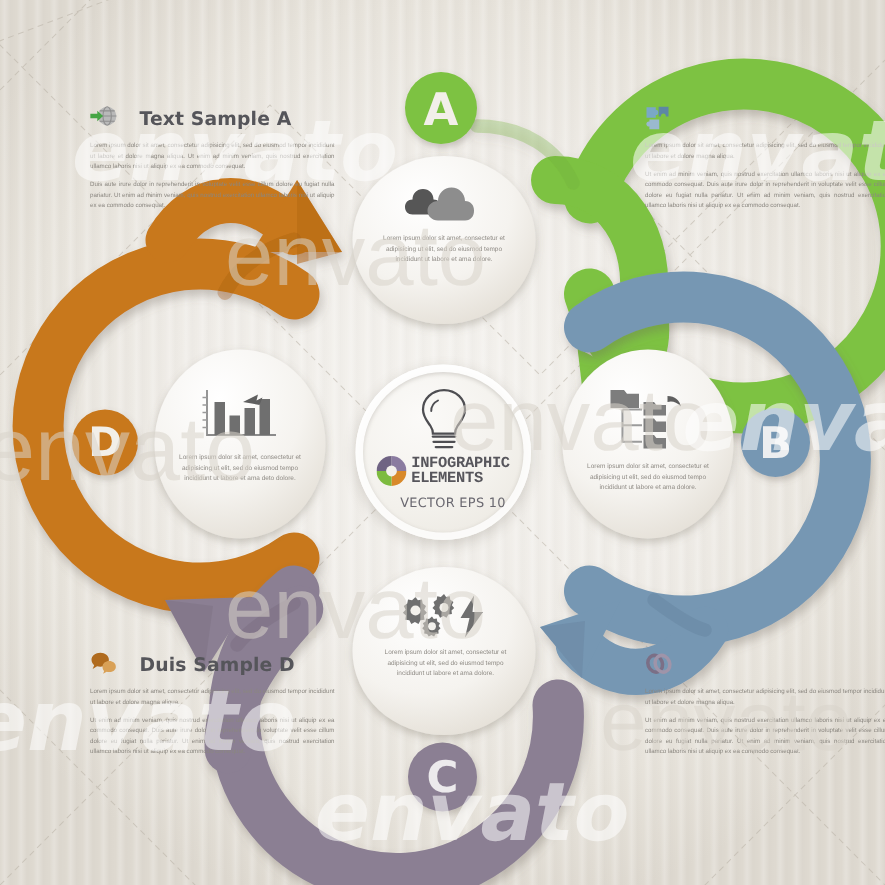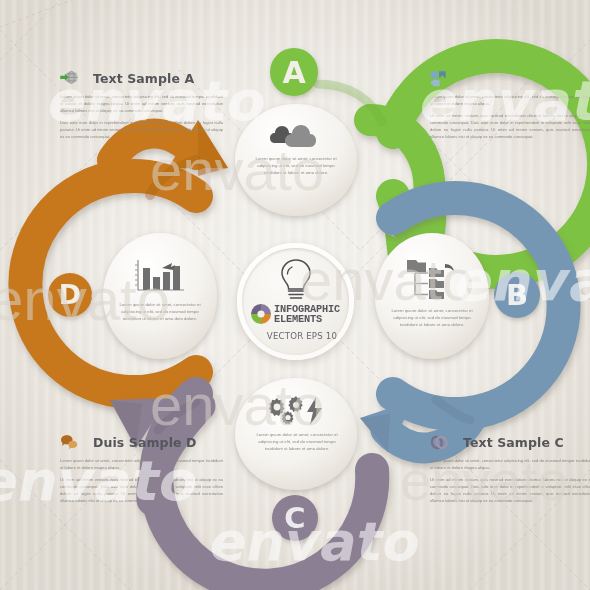--- a/index.html
+++ b/index.html
@@ -332,21 +332,20 @@
   </div>
 
   <div class="txtblock" id="blockC">
     <div class="tb-head">
       <svg class="tb-icon" viewBox="0 0 24 22">
         <g fill="none" stroke-width="3.1">
           <ellipse cx="8.5" cy="11" rx="6.2" ry="7.4" stroke="#7b6f86" transform="rotate(-22 8.5 11)"></ellipse>
           <ellipse cx="14.8" cy="11" rx="6.2" ry="7.4" stroke="#9f94a9" transform="rotate(-22 14.8 11)"></ellipse>
         </g>
       </svg>
-      <span class="tb-title">Text Sample C</span>
     </div>
     <div class="tb-body">
       <p>Lorem ipsum dolor sit amet, consectetur adipisicing elit, sed do eiusmod tempor incididunt ut labore et dolore magna aliqua.</p>
       <p>Ut enim ad minim veniam, quis nostrud exercitation ullamco laboris nisi ut aliquip ex ea commodo consequat. Duis aute irure dolor in reprehenderit in voluptate velit esse cillum dolore eu fugiat nulla pariatur. Ut enim ad minim veniam, quis nostrud exercitation ullamco laboris nisi ut aliquip ex ea commodo consequat.</p>
     </div>
   </div>
 
   <svg id="wm-text" viewBox="0 0 590 590">
     <text class="wmword" x="48" y="120" font-size="56">envato</text>
     <text class="wmword2" x="150" y="190" font-size="58">envato</text>

